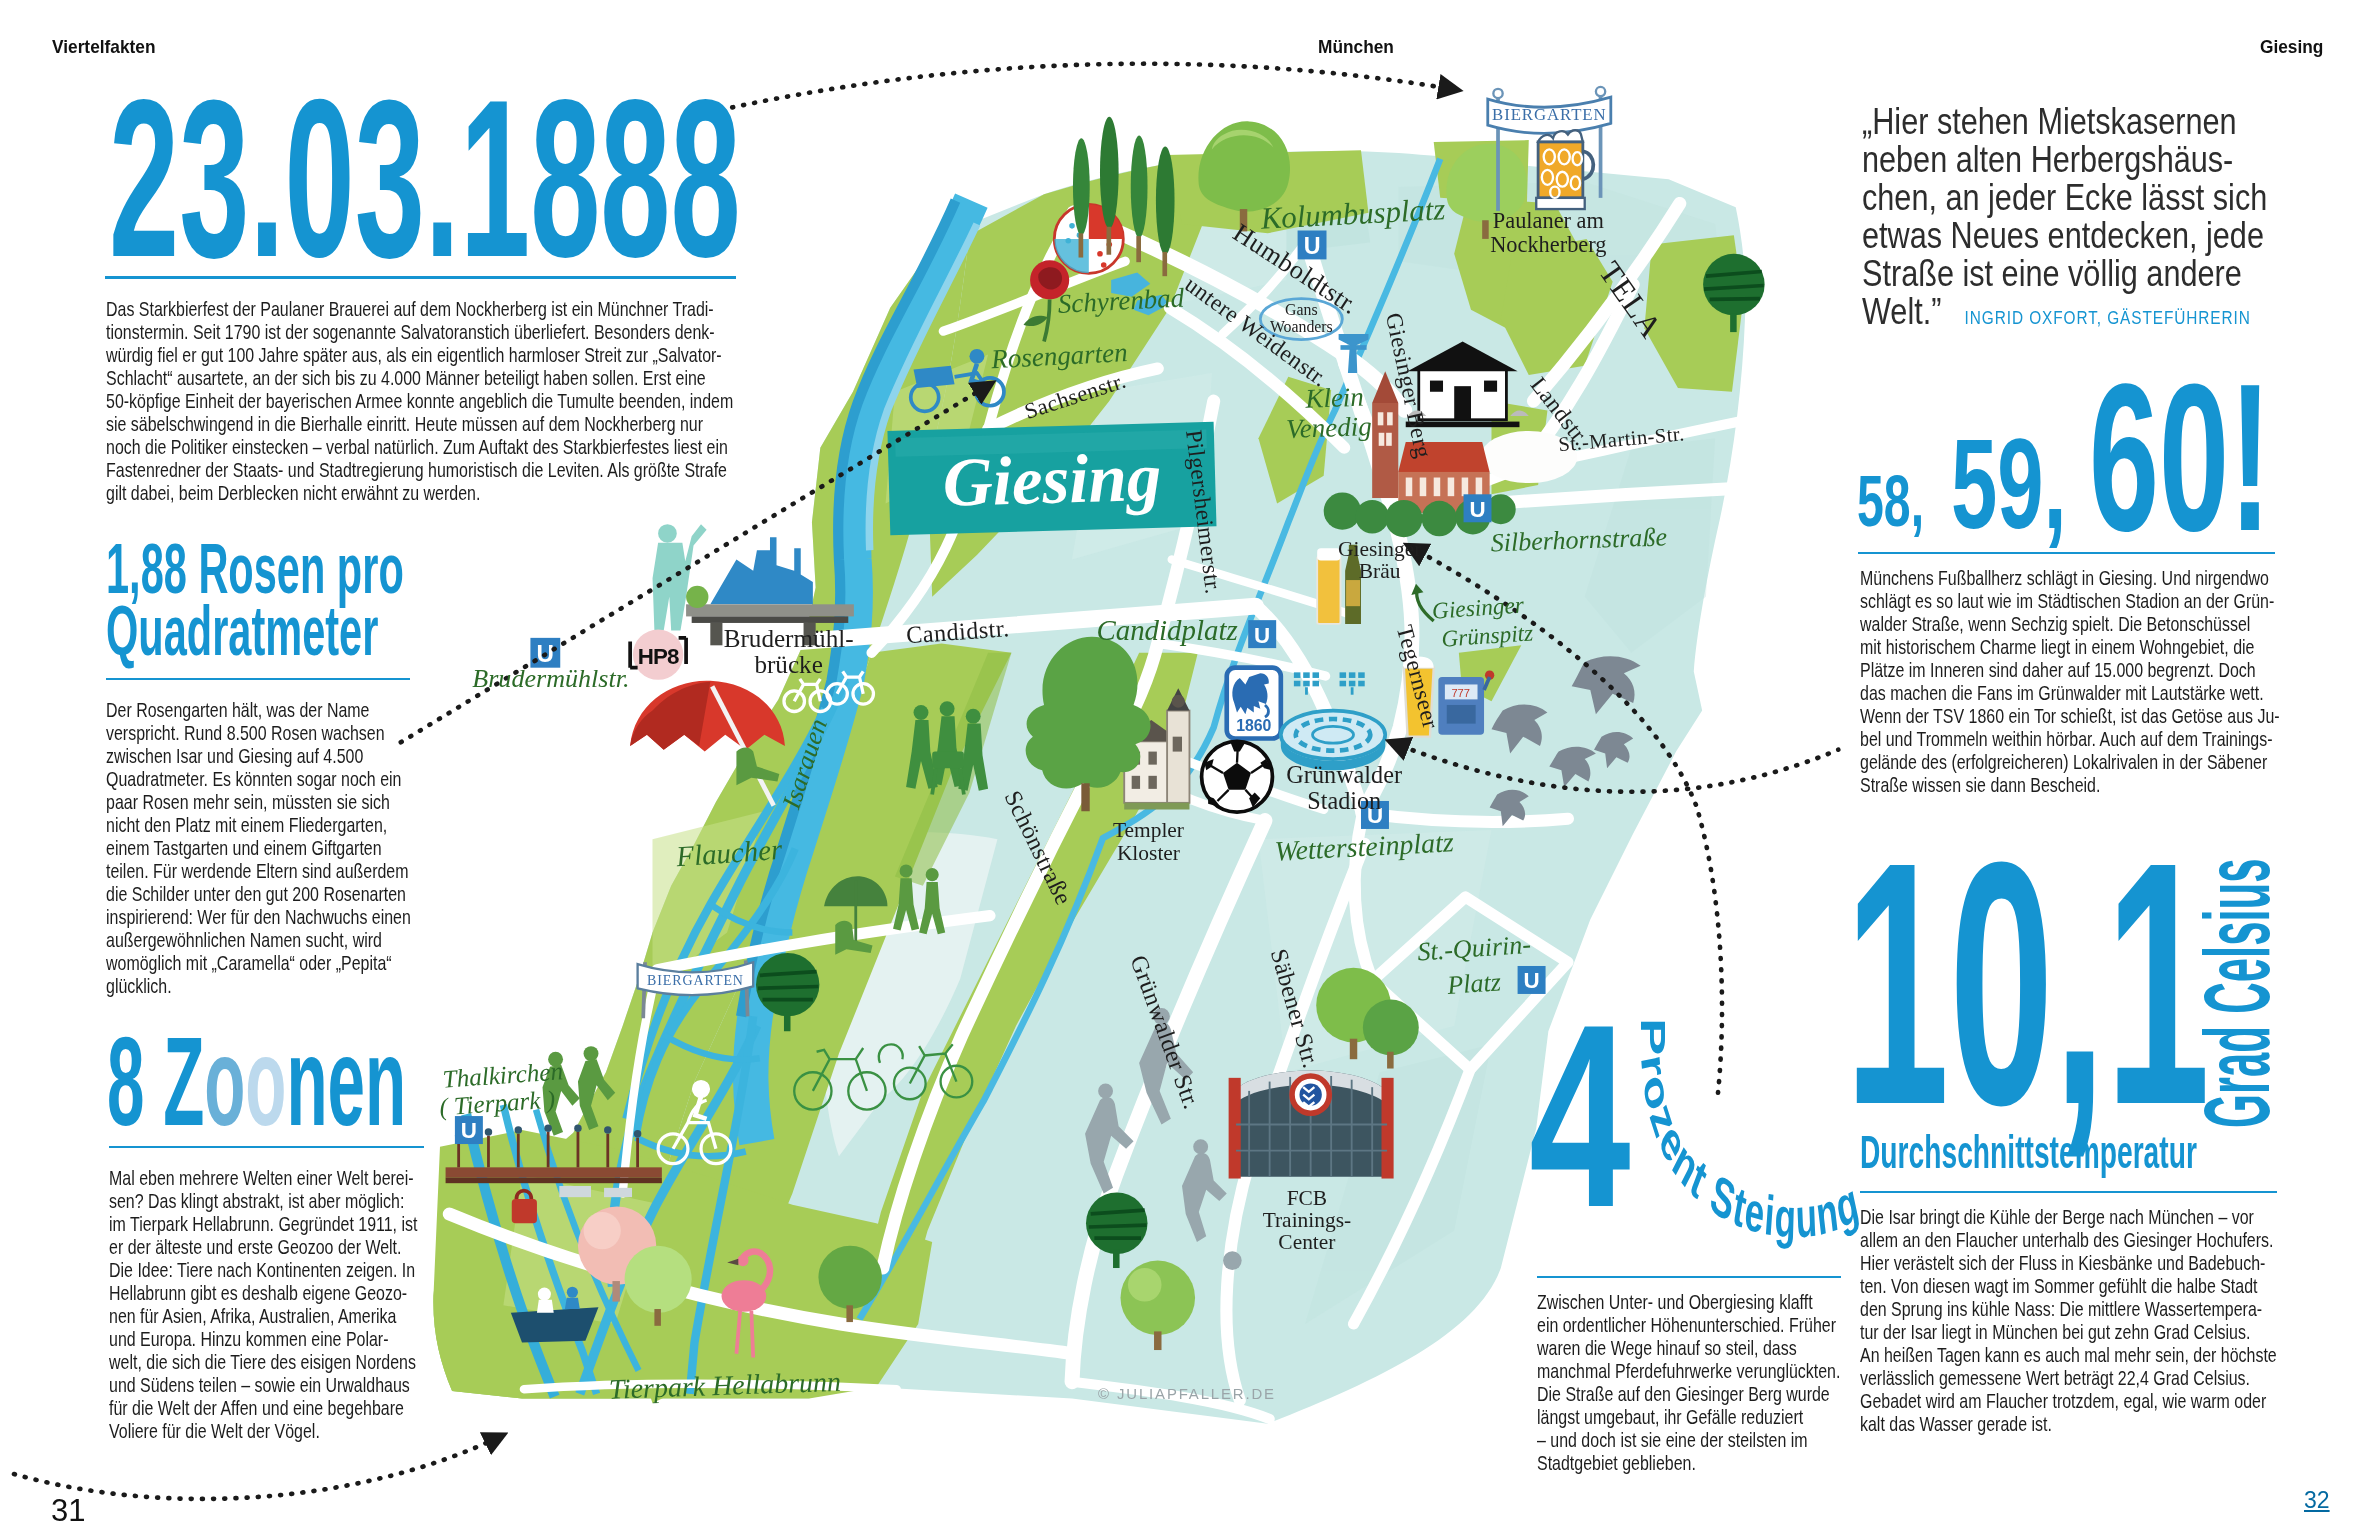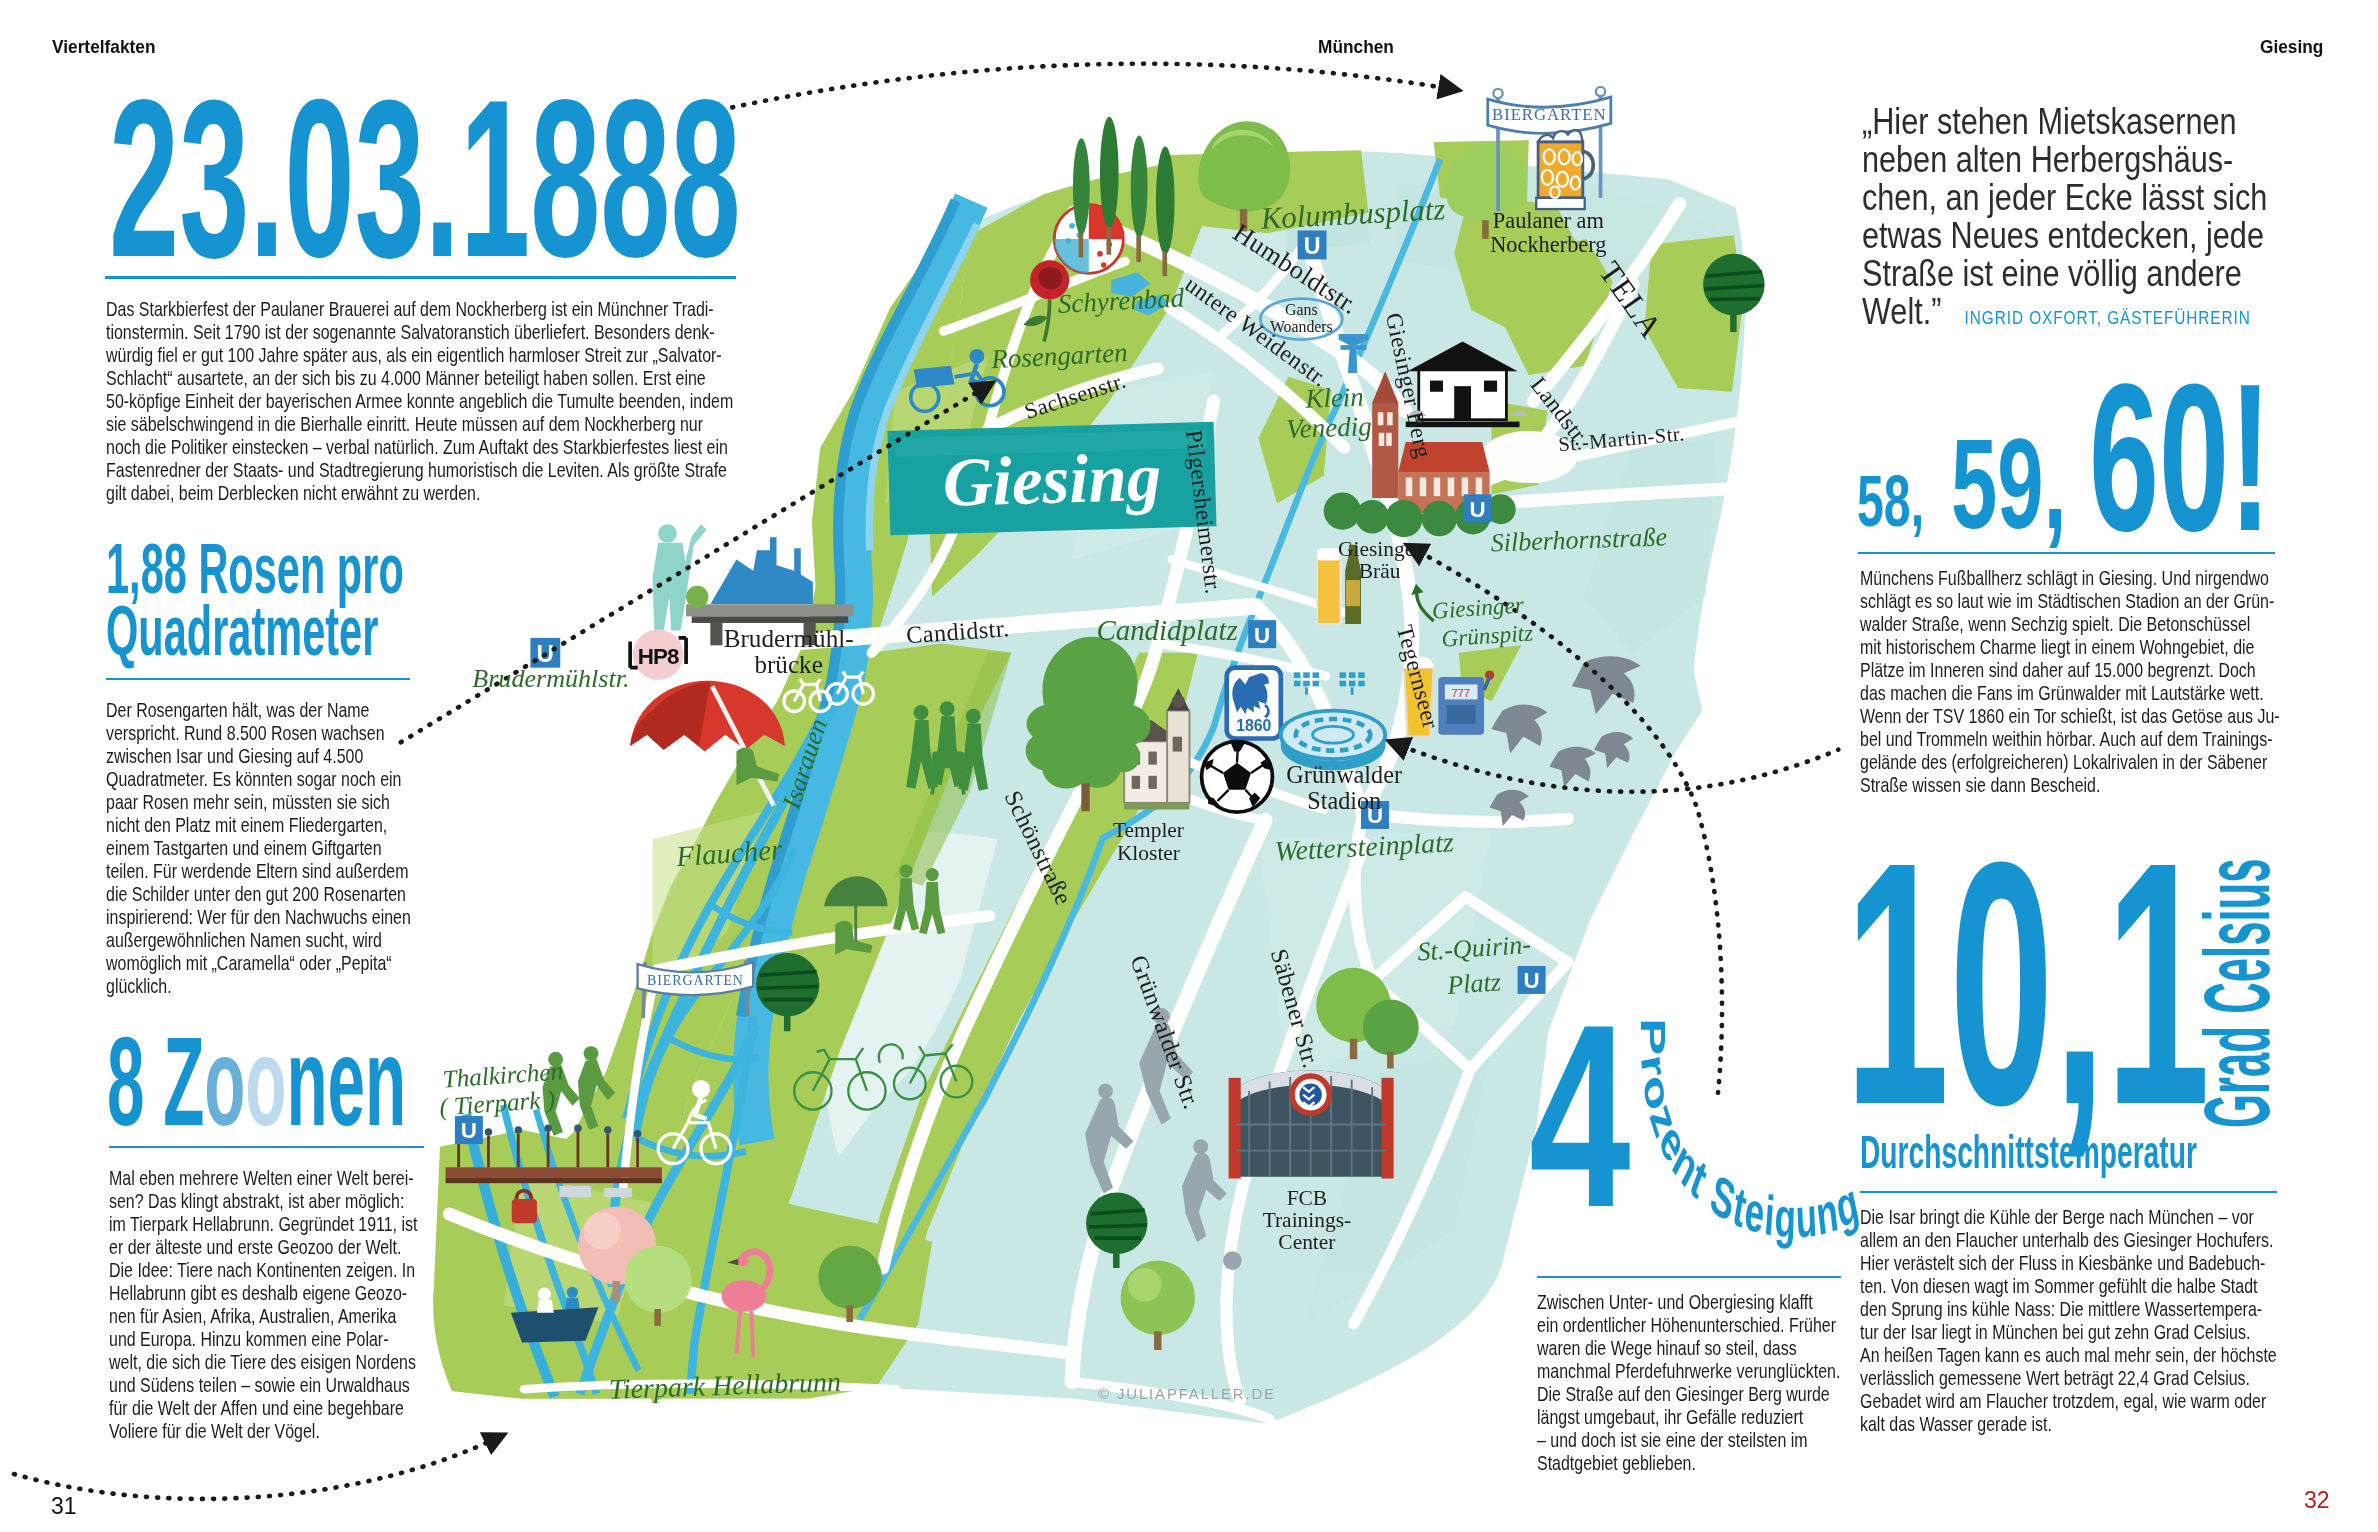--- a/index.html
+++ b/index.html
@@ -779,23 +779,23 @@
 Die Idee: Tiere nach Kontinenten zeigen. In<br>
 Hellabrunn gibt es deshalb eigene Geozo-<br>
 nen für Asien, Afrika, Australien, Amerika<br>
 und Europa. Hinzu kommen eine Polar-<br>
 welt, die sich die Tiere des eisigen Nordens<br>
 und Südens teilen – sowie ein Urwaldhaus<br>
 für die Welt der Affen und eine begehbare<br>
 Voliere für die Welt der Vögel.
 </div>
 
-<div class="abs" style="left:51px;top:1493px;font-size:23px;color:#111;">31</div>
-
-<div class="abs" style="left:2304px;top:1487px;font-size:23px;color:#b91c1c;">32</div>
+<div class="abs" style="left:51px;top:1493px;font-size:31px;color:#111;">31</div>
+
+<div class="abs" style="left:2304px;top:1487px;font-size:23px;color:#0369a1;text-decoration:underline;">32</div>
 
 <div class="abs" style="left:1862px;top:103px;font-size:37px;line-height:38px;color:#2d2d2d;transform:scaleX(0.828);transform-origin:0 0;white-space:nowrap;">
 „Hier stehen Mietskasernen<br>
 neben alten Herbergshäus-<br>
 chen, an jeder Ecke lässt sich<br>
 etwas Neues entdecken, jede<br>
 Straße ist eine völlig andere<br>
 Welt.”<span style="font-size:18.6px;color:#1594d1;letter-spacing:1.1px;margin-left:28px;">INGRID OXFORT, GÄSTEFÜHRERIN</span>
 </div>
 

